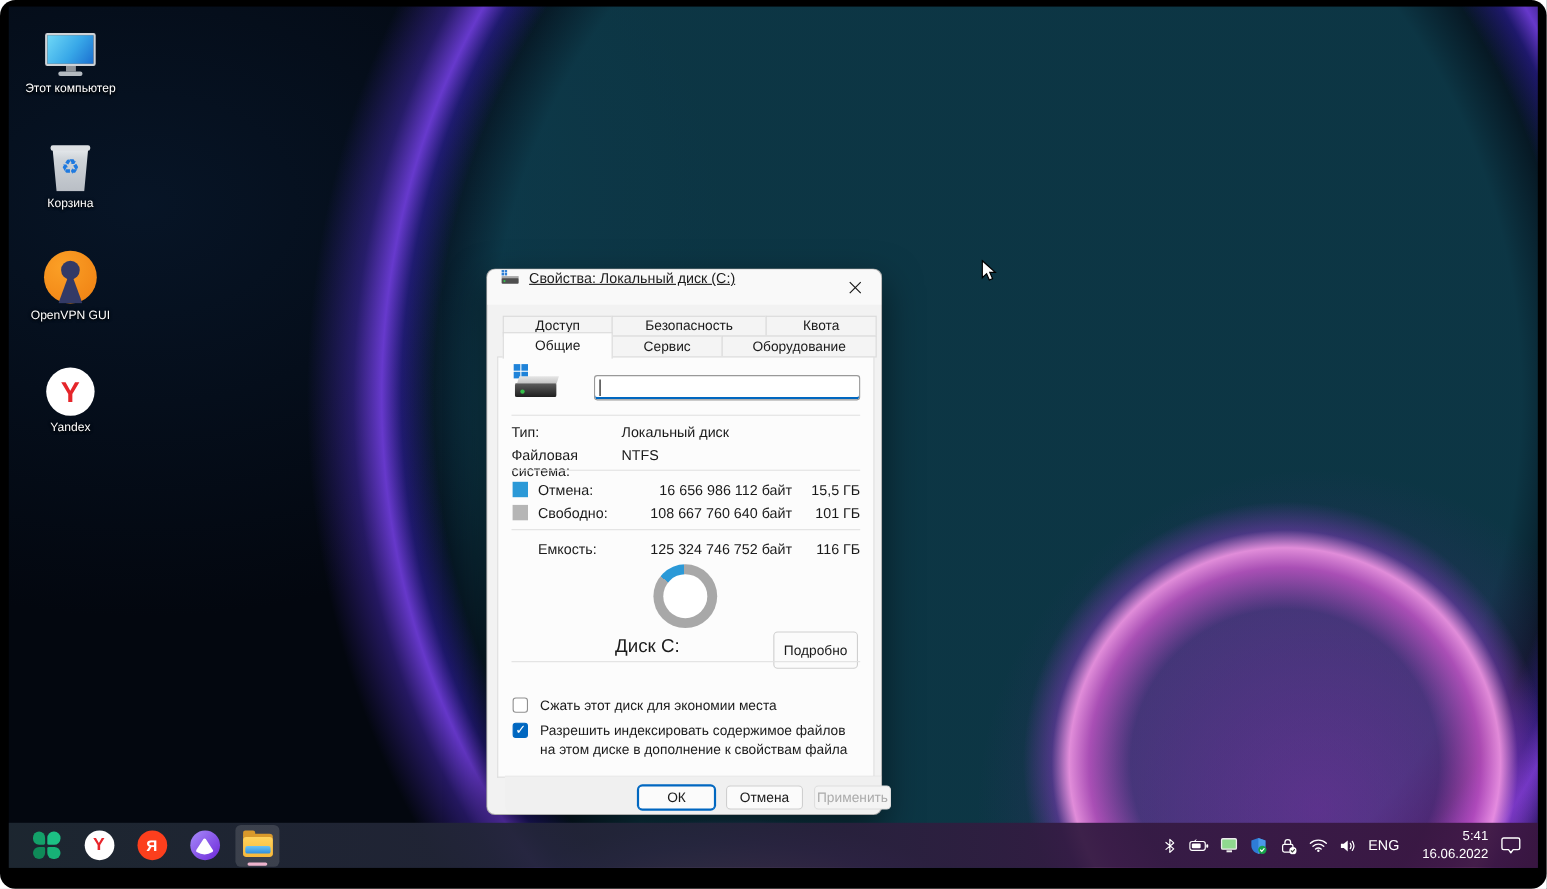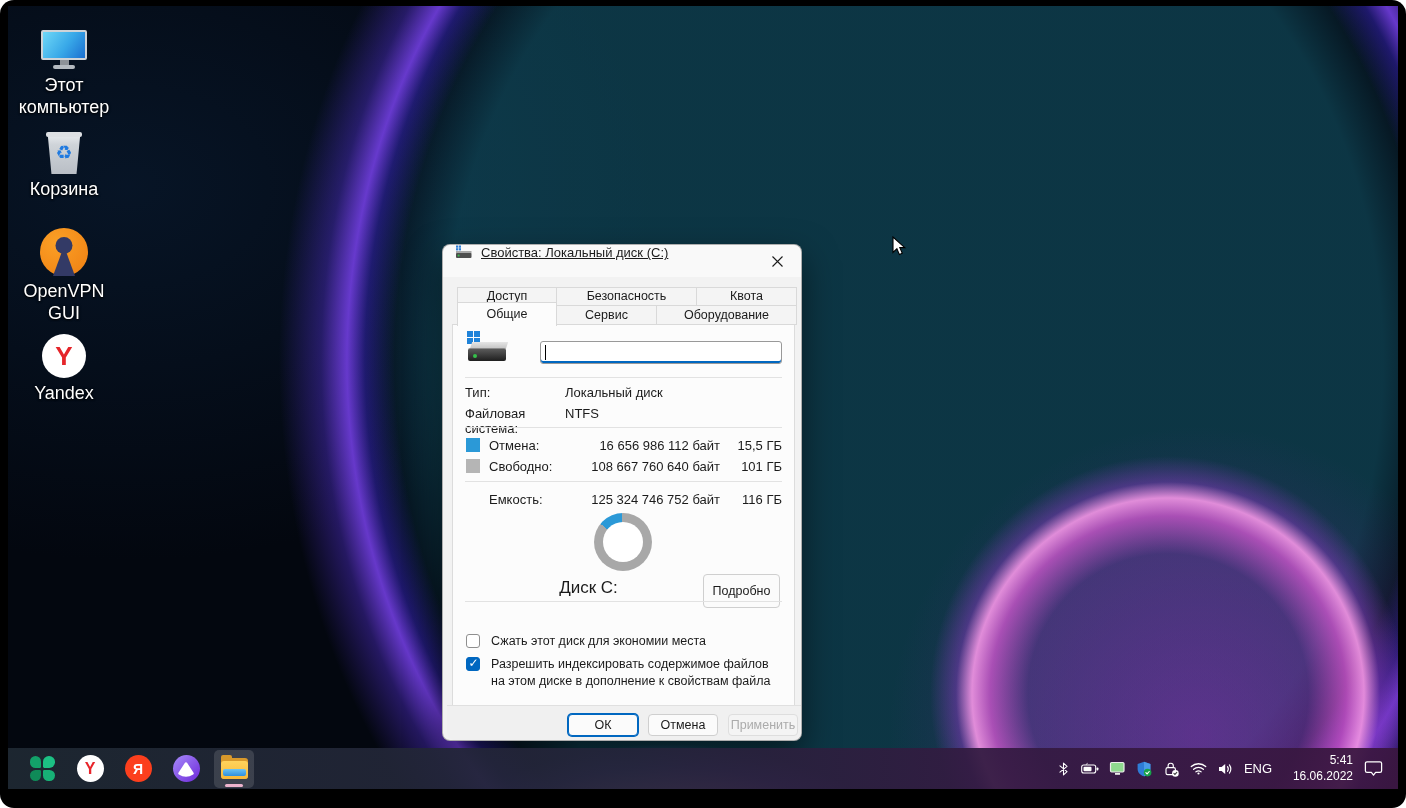--- a/index.html
+++ b/index.html
@@ -13,21 +13,21 @@
       radial-gradient(ellipse 260px 150px at 660px 888px, rgba(255,186,160,.95) 0 55%, rgba(233,148,200,.75) 70%, rgba(140,90,230,.4) 85%, transparent 100%),
       radial-gradient(circle 230px at 1160px 688px, rgba(150,60,200,.30) 0 140px, rgba(216,88,214,.75) 178px, rgba(246,150,232,.9) 196px, rgba(140,60,200,.45) 212px, transparent 238px),
       radial-gradient(circle 430px at 1190px 730px, rgba(120,40,160,.50), transparent 72%),
       radial-gradient(ellipse 560px 640px at 905px 355px, transparent 0 518px, rgba(62,38,210,.45) 548px, rgba(130,70,255,.78) 566px, rgba(92,52,232,.38) 592px, transparent 634px),
       radial-gradient(ellipse 520px 600px at 905px 355px, rgba(20,92,112,.55) 0 470px, rgba(16,70,92,.25) 520px, transparent 565px),
       radial-gradient(ellipse 700px 500px at 120px 180px, rgba(8,24,44,.8), transparent 75%);
   }
 
   
   .dicon { position:absolute; left:14px; width:84px; display:flex; flex-direction:column; align-items:center; }
-  .dicon .lbl { margin-top:5px; font-size:18px; color:#fff; text-align:center; line-height:1.2;
+  .dicon .lbl { margin-top:5px; font-size:11px; color:#fff; text-align:center; line-height:1.2;
     text-shadow:0 1px 2px rgba(0,0,0,.95), 0 0 3px rgba(0,0,0,.7); }
   .pc-icon { width:46px; height:40px; position:relative; }
   .pc-screen { width:46px; height:30px; border:2px solid #cfd3d7; border-radius:2px;
     background:linear-gradient(125deg,#6fd8f7 0%,#38a8e8 55%,#1b6fd0 100%); }
   .pc-neck { width:9px; height:5px; background:#8d9298; margin:0 auto; }
   .pc-base { width:22px; height:4px; background:#b4bac0; border-radius:2px; margin:0 auto; }
   .bin-icon { width:38px; height:42px; position:relative; }
   .bin-body { position:absolute; inset:0; clip-path:polygon(7% 4%, 93% 4%, 83% 100%, 17% 100%);
     background:linear-gradient(180deg,#eef1f3 0%,#cfd4d9 30%,#b9bec5 100%); }
   .bin-lid { position:absolute; top:0; left:1px; right:1px; height:5px; background:#dde0e3; border-radius:2px; }
@@ -86,21 +86,21 @@
   .diskname span { margin-right:70px; }
   .btn { background:#fbfbfb; border:1px solid #cfcfcf; border-radius:4px; font-size:12.5px; color:#1b1b1b; font-family:inherit; }
   .details-btn { position:absolute; right:14px; top:249px; width:77px; height:34px; }
 
   .cbrow { position:absolute; left:13px; width:316px; display:flex; }
   .cb { width:14px; height:14px; flex:none; border:1px solid #8f8f8f; border-radius:3px; background:#fff; margin:1px 11px 0 0; position:relative; }
   .cb.checked { background:#0067c0; border-color:#0067c0; }
   .cb.checked::after { content:"\2713"; position:absolute; left:1.5px; top:-2px; color:#fff; font-size:12px; }
   .cbl { font-size:12.5px; line-height:1.35; }
 
-  .btnbar { position:absolute; left:4px; right:0; bottom:0; height:35px; background:#f0f0f0; border-top:1px solid #e0e0e0; border-radius:0 0 8px 8px; }
+  .btnbar { position:absolute; left:16px; right:0; bottom:0; height:35px; background:#f0f0f0; border-top:1px solid #e0e0e0; border-radius:0 0 8px 8px; }
   .bb { position:absolute; top:8px; width:70px; height:22px; }
   .ok { left:121px; box-shadow:0 0 0 1px #0067c0; border-color:#0067c0; }
   .cancel { left:201px; }
   .apply { left:281px; color:#ababab; background:#f4f4f4; border-color:#dedede; }
 
   
   .taskbar { position:absolute; left:0; right:0; bottom:0; height:41px;
     background:linear-gradient(90deg, rgba(30,40,50,.94) 0%, rgba(36,36,58,.94) 45%, rgba(52,26,66,.94) 72%, rgba(58,22,64,.94) 100%); z-index:30; }
   .tb-left { position:absolute; left:14px; top:0; bottom:0; display:flex; align-items:center; gap:8px; }
   .tb-btn { width:40px; height:38px; display:flex; align-items:center; justify-content:center; border-radius:5px; position:relative; }

